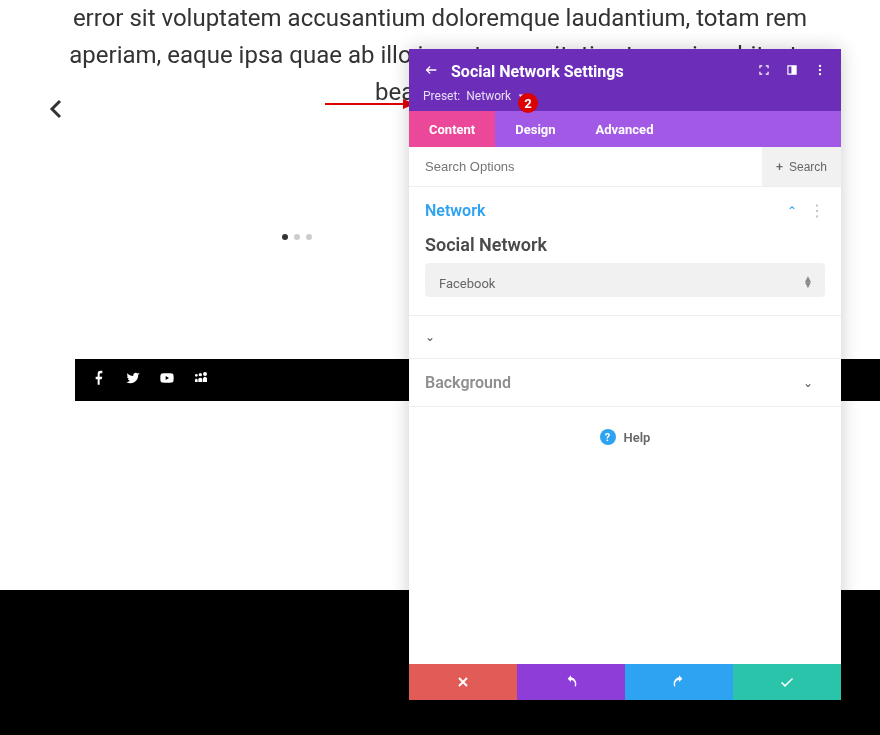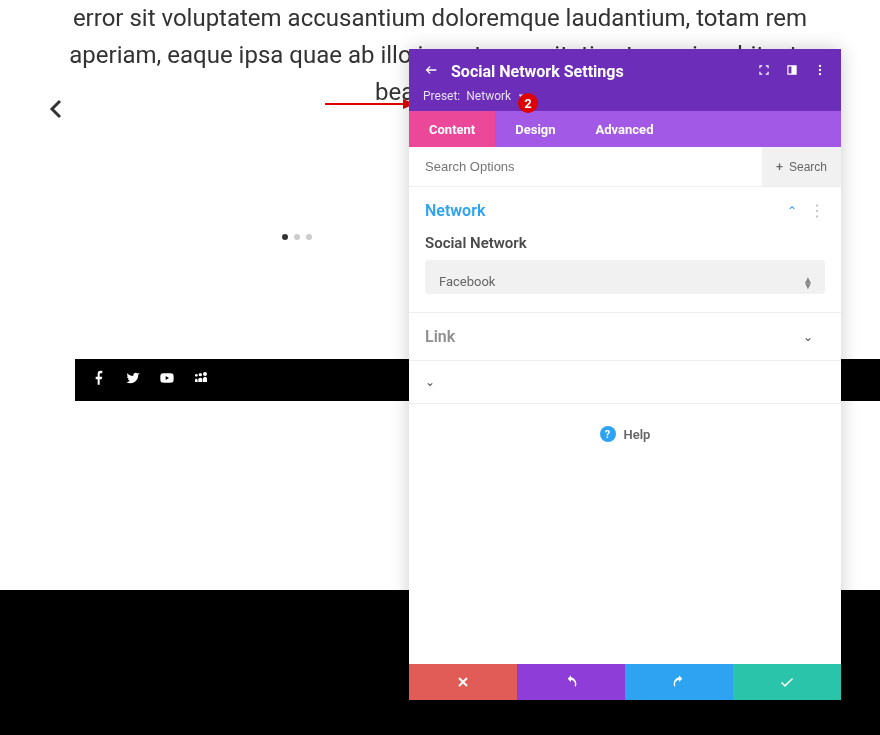--- a/index.html
+++ b/index.html
@@ -37,22 +37,22 @@
     
     .section-head { display: flex; align-items: center; padding: 14px 16px; cursor: pointer; }
     .section-head .title { font-size: 16px; font-weight: 600; flex: 1; }
     .section-head.open .title { color: #2ea3f2; }
     .section-head.closed .title { color: #8f8f8f; }
     .section-head .chev { font-size: 12px; color: #2ea3f2; margin-right: 12px; }
     .section-head.closed .chev { color: #555; }
     .section-head .dots { color: #bbb; font-size: 16px; }
     
     .section-body { padding: 0 16px 18px; }
-    .field-label { font-size: 15px; color: #4a4a4a; font-weight: 600; margin-bottom: 8px; }
-    .select { background: #f1f1f1; border-radius: 4px; height: 34px; display: flex; align-items: flex-end; padding: 5px 14px; font-size: 13px; color: #666; position: relative; cursor: pointer; }
+    .field-label { font-size: 18px; color: #4a4a4a; font-weight: 600; margin-bottom: 8px; }
+    .select { background: #f1f1f1; border-radius: 4px; height: 34px; display: flex; align-items: flex-start; padding: 13px 14px; font-size: 13px; color: #666; position: relative; cursor: pointer; }
     .select .updown { position: absolute; right: 12px; font-size: 10px; color: #888; line-height: 6px; }
     
     .divider { height: 1px; background: #eee; }
     
     .help-row { text-align: center; padding: 22px 0; display: flex; align-items: center; justify-content: center; gap: 8px; color: #666; font-size: 13px; font-weight: 600; }
     .help-row .qmark { width: 16px; height: 16px; border-radius: 50%; background: #2ea3f2; color: #fff; font-size: 11px; font-weight: bold; display: flex; align-items: center; justify-content: center; }
     
     .panel-footer { display: flex; height: 36px; }
     .panel-footer button { flex: 1; border: 0; cursor: pointer; display: flex; align-items: center; justify-content: center; }
     .pf-cancel { background: #e15b57; }
@@ -155,26 +155,26 @@
     <div class="section-body">
       <div class="field-label">Social Network</div>
       <div class="select">
         <span>Facebook</span>
         <span class="updown">▲<br>▼</span>
       </div>
     </div>
     <div class="divider"></div>
 
     <div class="section-head closed">
-      <span class="title">Link</span>
       <span class="chev">⌄</span>
     </div>
     <div class="divider"></div>
 
     <div class="section-head closed">
+      <span class="title">Background</span>
       <span class="chev">⌄</span>
     </div>
     <div class="divider"></div>
 
     <div class="help-row">
       <span class="qmark">?</span>
       <span>Help</span>
     </div>
   </div>
 

